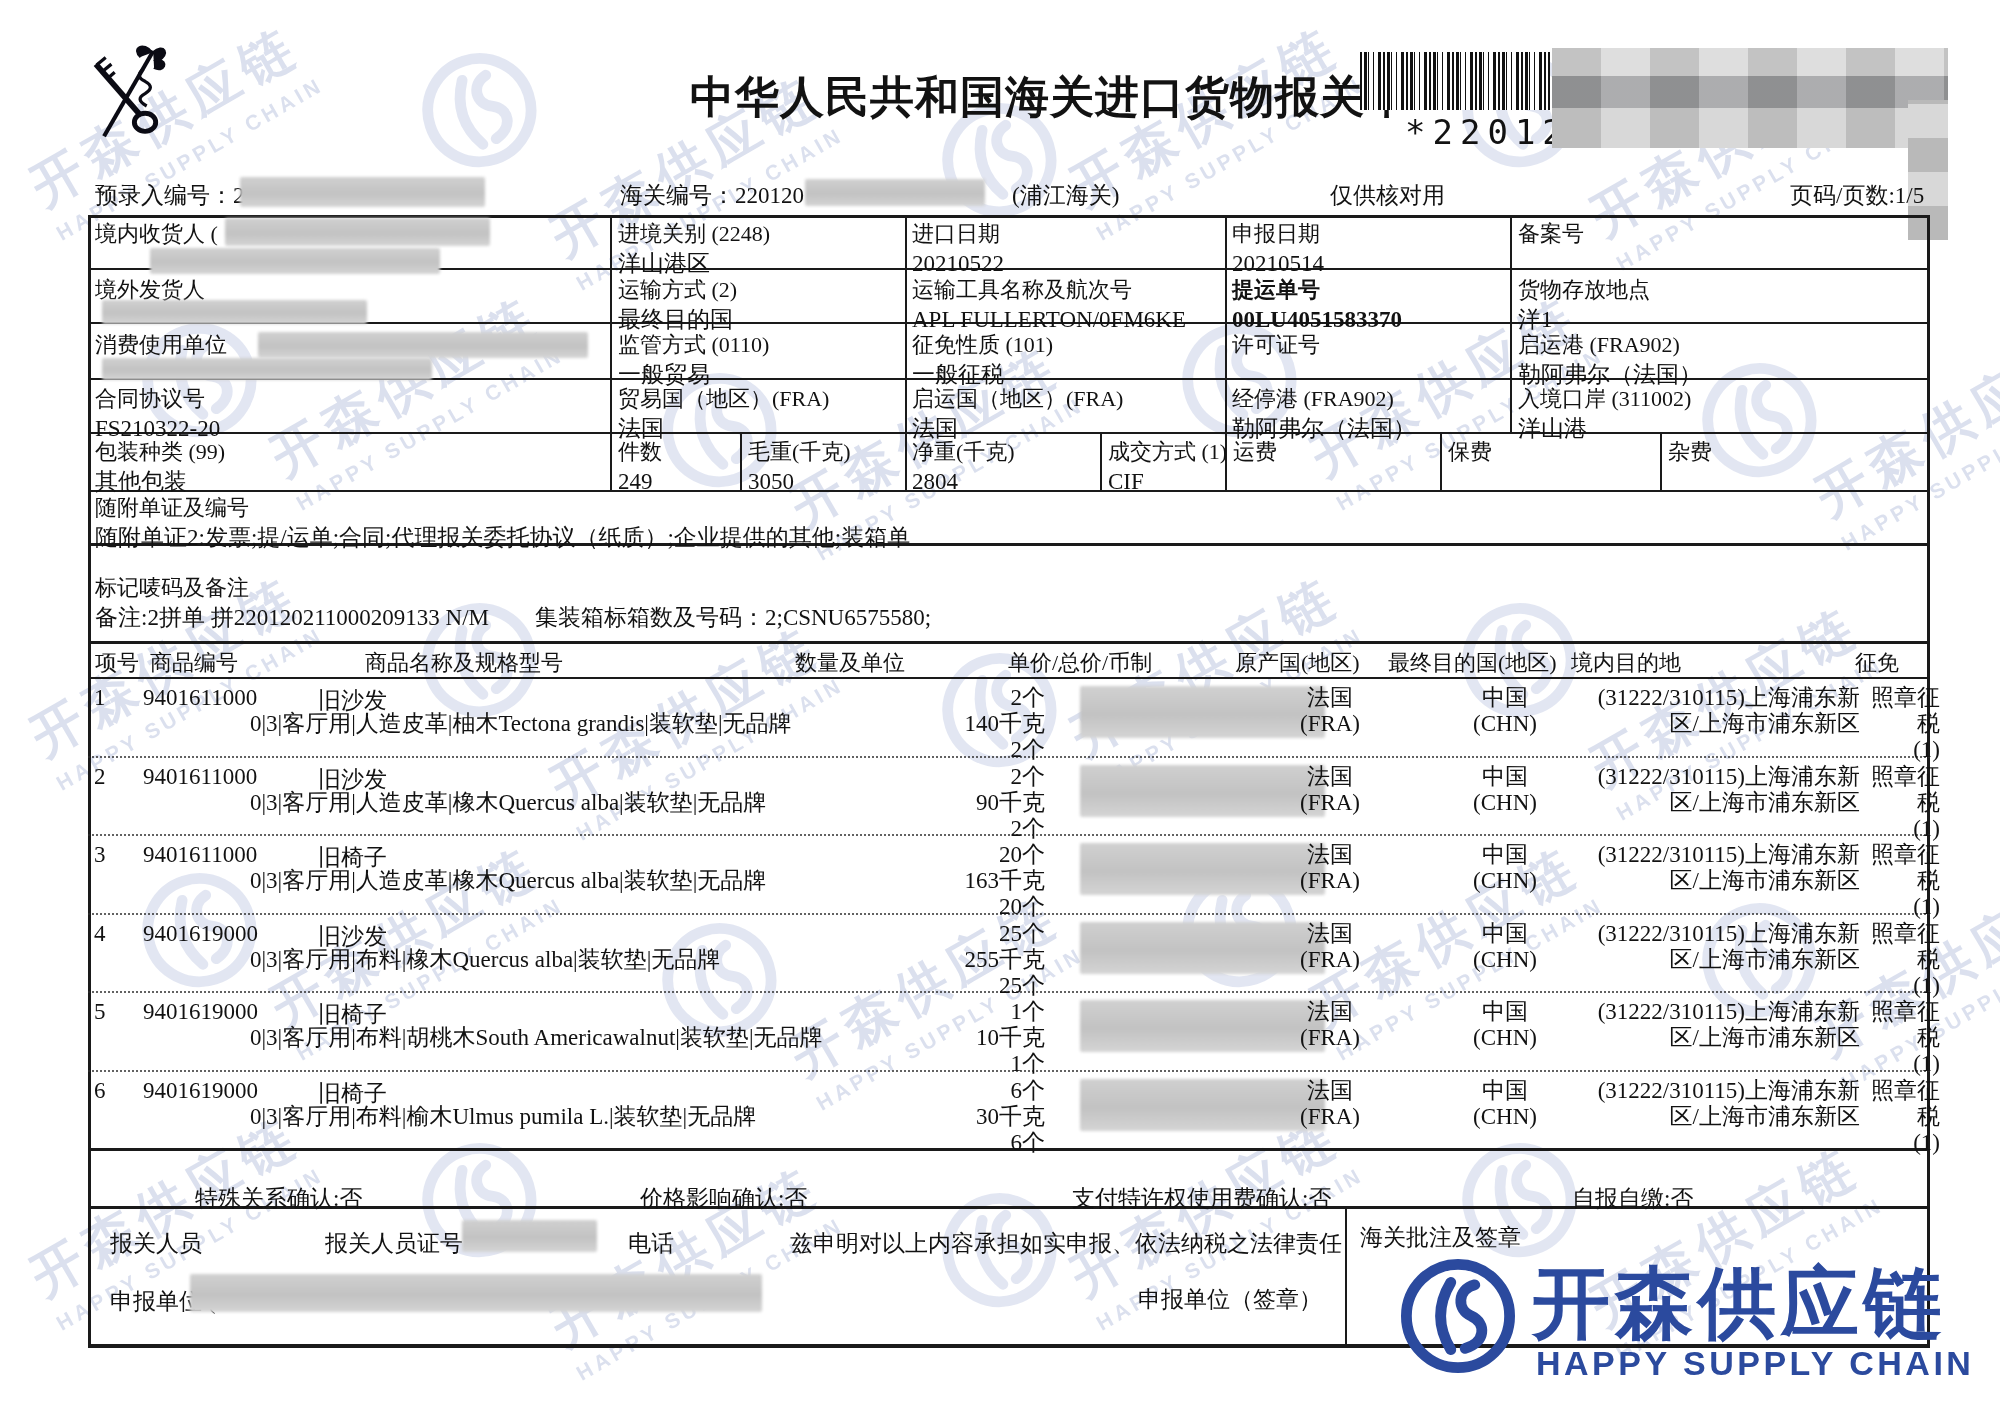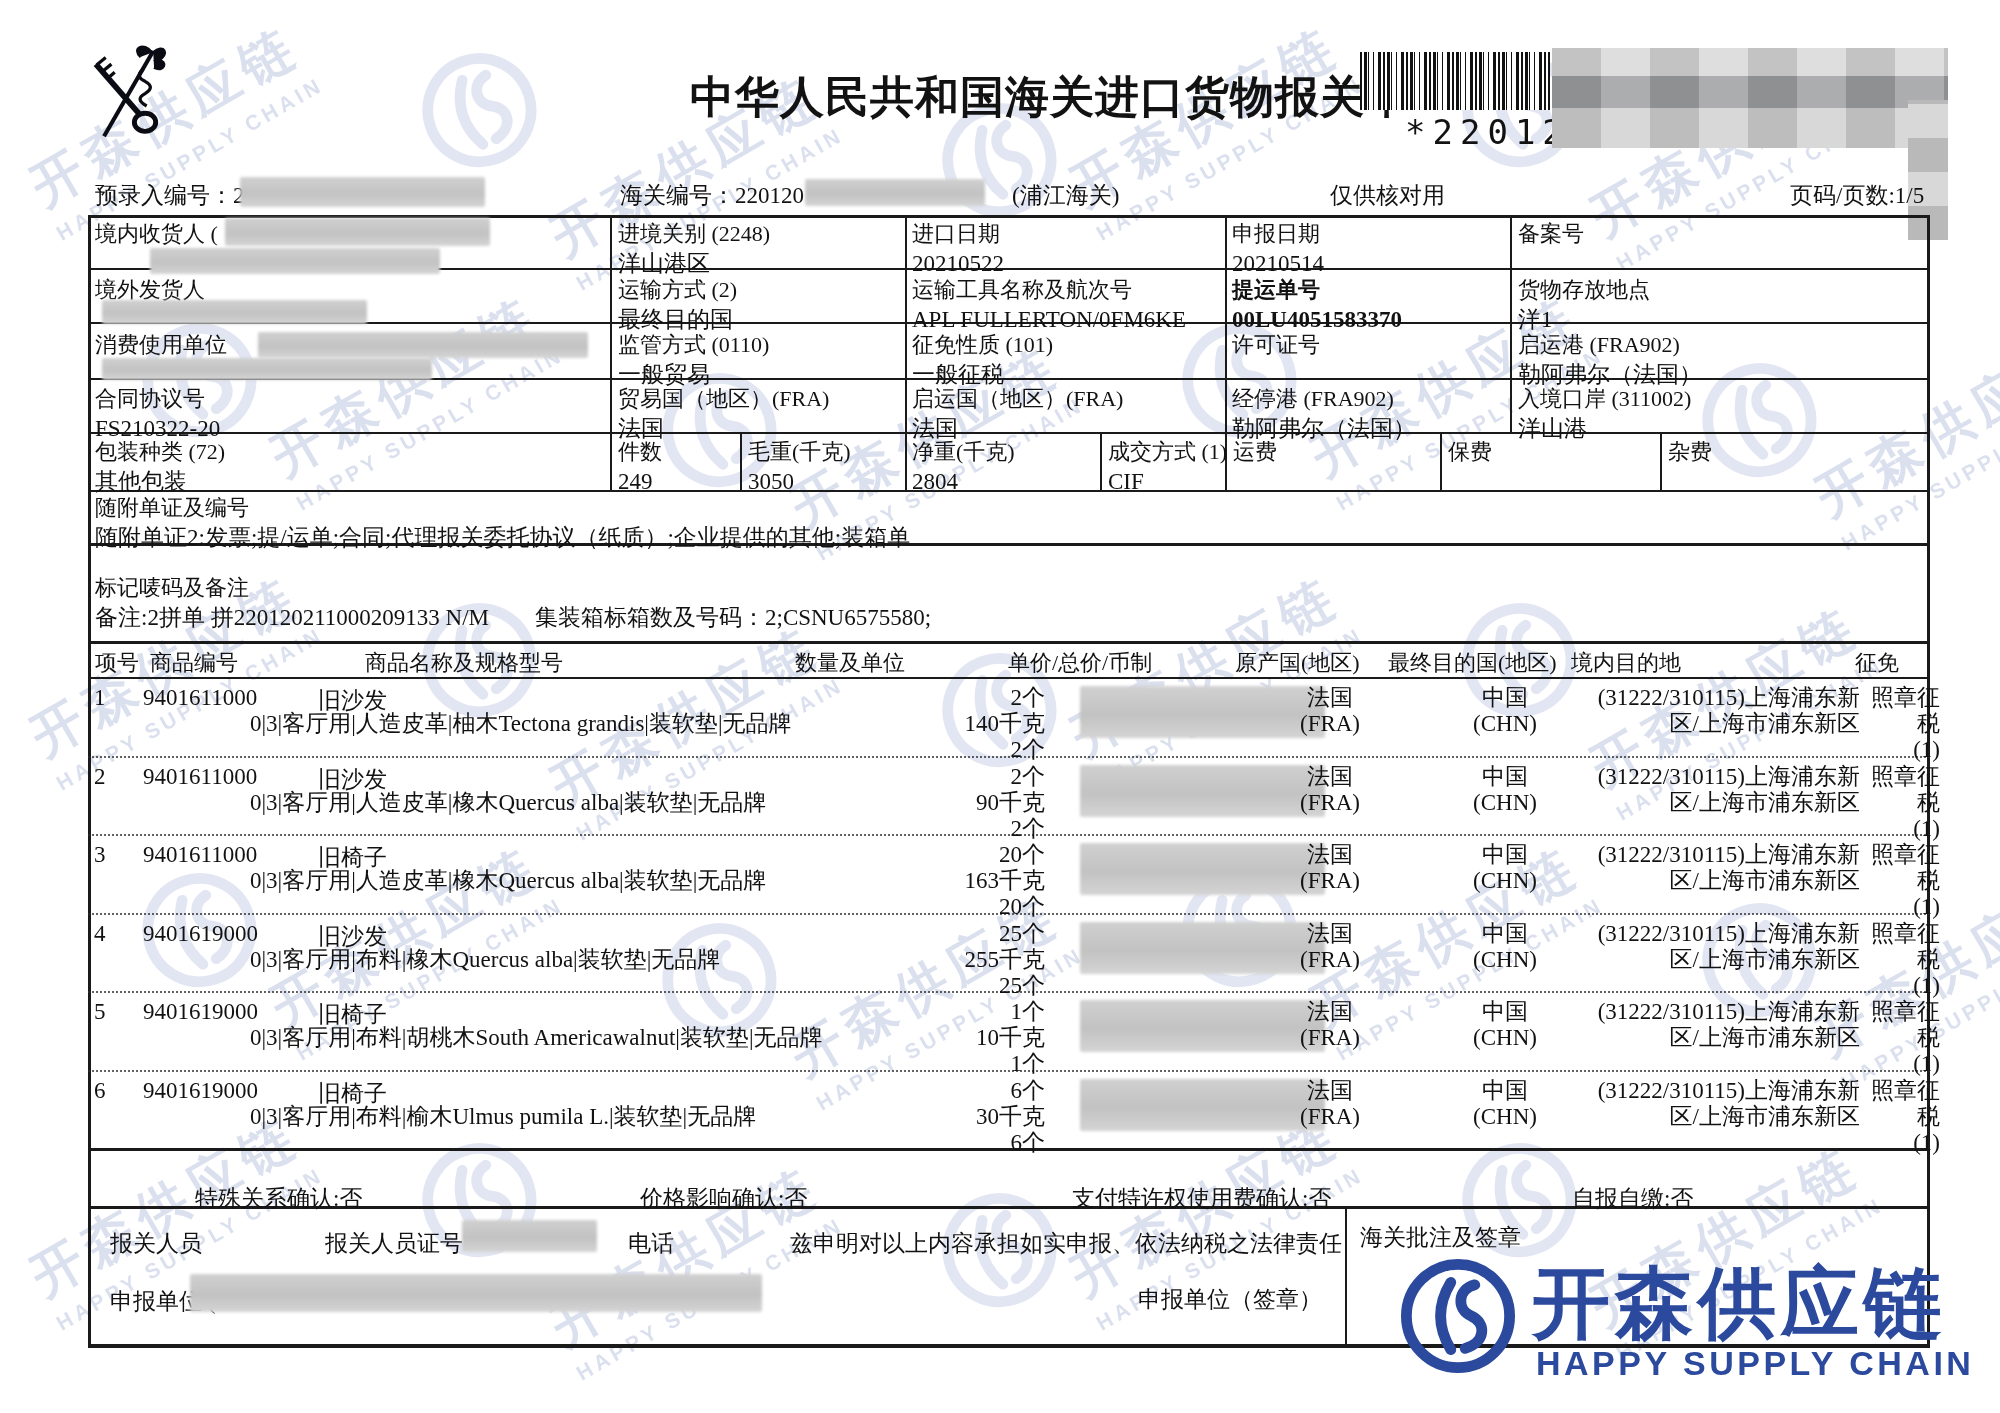--- a/index.html
+++ b/index.html
@@ -338,21 +338,21 @@
   <div class="fcell" style="left:1232px;top:385px;">
     <div class="lab">经停港 (FRA902)</div>
     <div class="val">勒阿弗尔（法国）</div>
   </div>
   <div class="fcell" style="left:1518px;top:385px;">
     <div class="lab">入境口岸 (311002)</div>
     <div class="val">洋山港</div>
   </div>
 
   <div class="fcell" style="left:95px;top:438px;">
-    <div class="lab">包装种类 (72)</div>
+    <div class="lab">包装种类 (99)</div>
     <div class="val">其他包装</div>
   </div>
   <div class="fcell" style="left:618px;top:438px;">
     <div class="lab">件数</div>
     <div class="val">249</div>
   </div>
   <div class="fcell" style="left:748px;top:438px;">
     <div class="lab">毛重(千克)</div>
     <div class="val">3050</div>
   </div>

